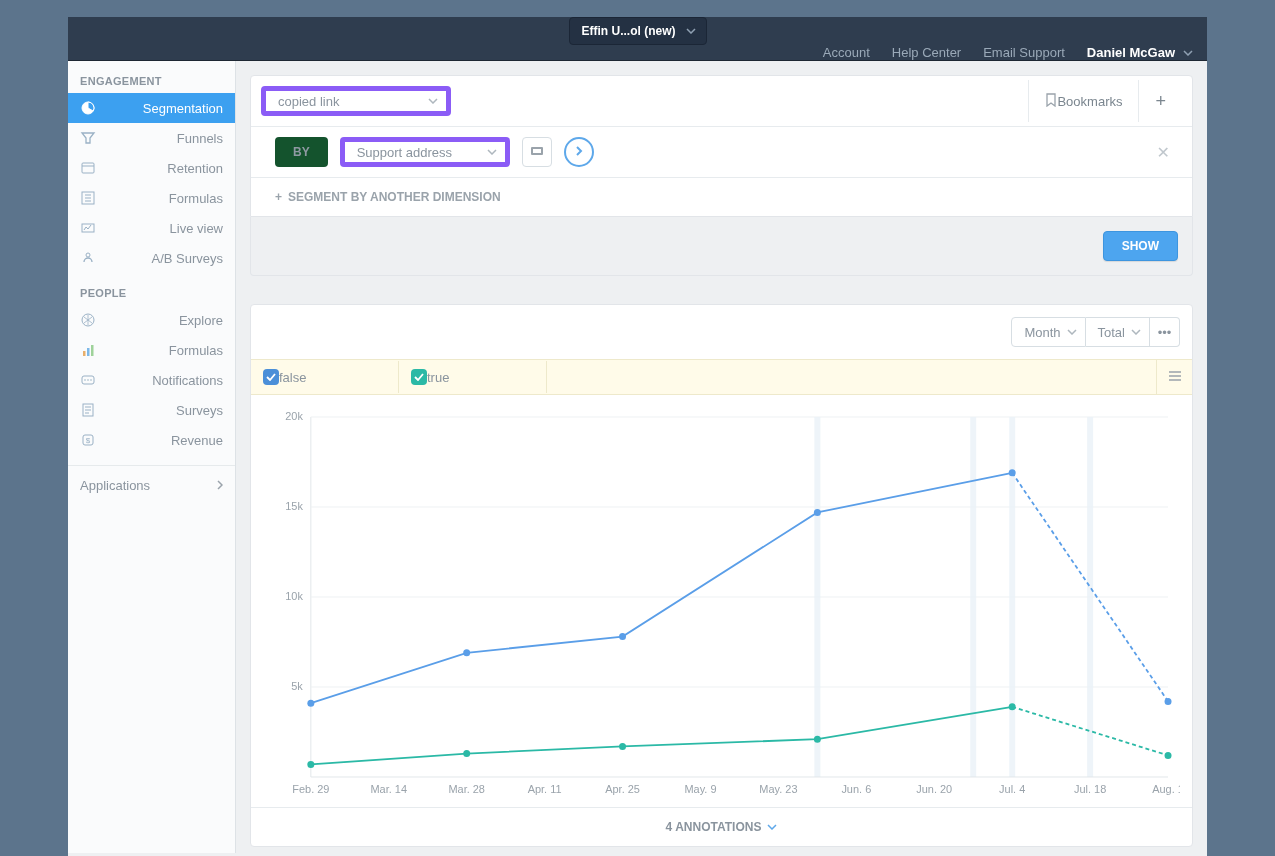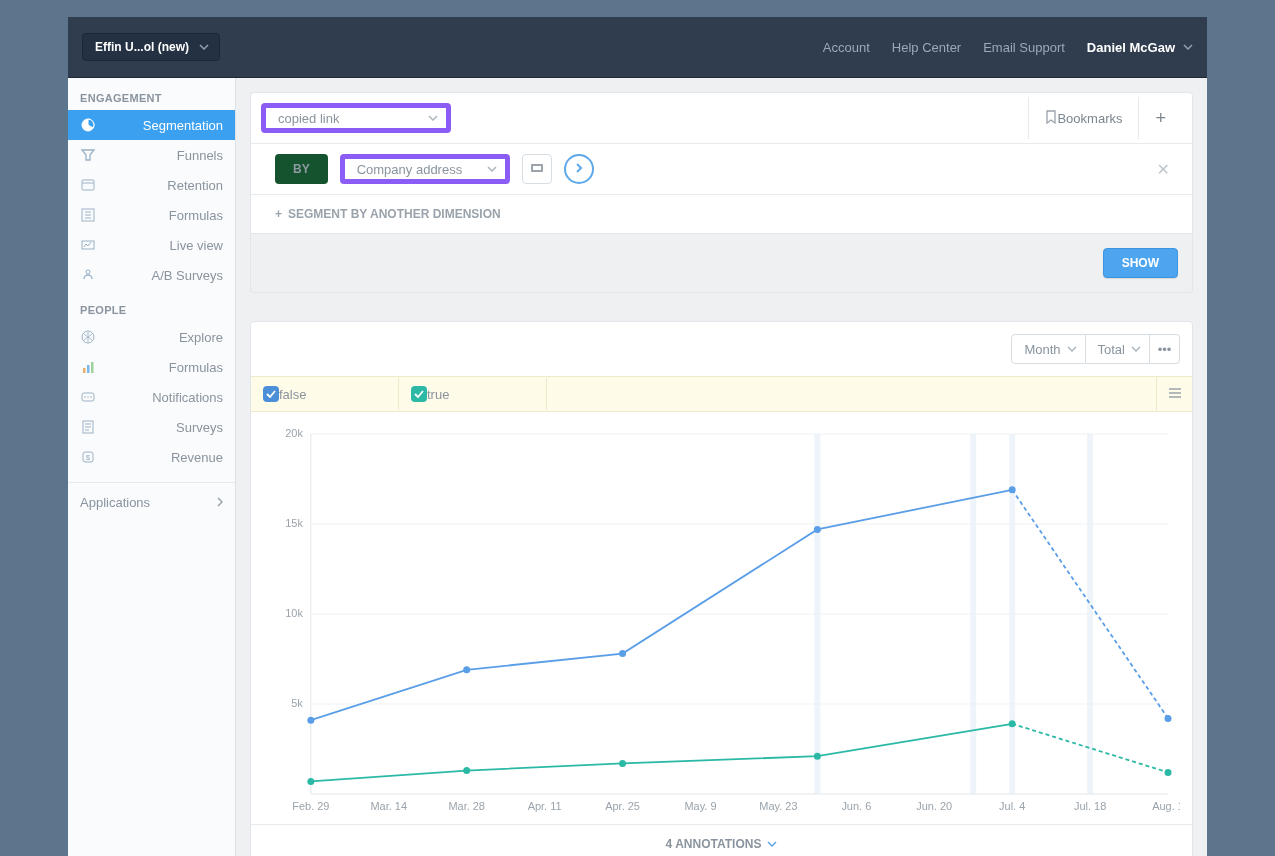--- a/index.html
+++ b/index.html
@@ -1,20 +1,20 @@
 <!DOCTYPE html>
 <html><head>
 <meta charset="utf-8">
 <style>
 * { box-sizing: border-box; margin: 0; padding: 0; }
 body { font-family: -apple-system, "Helvetica Neue", Arial, sans-serif; background: #5c748c; font-size: 13px; color: #666; }
 .frame { width: 1275px; height: 856px; padding: 17px 68px 0 68px; }
 .app { background: #eef0f2; width: 100%; height: 100%; }
 
-.topbar { height: 61px; background: #2f3d4f; border-bottom: 1px solid #1e2733; display: flex; align-items: center; padding: 0 14px; color: #b6c2ce; }
+.topbar { height: 44px; background: #2f3d4f; border-bottom: 1px solid #1e2733; display: flex; align-items: center; padding: 0 14px; color: #b6c2ce; flex-direction: column; }
 .tb-left { }
 .proj-sel { background: #243143; border: 1px solid #1b2636; border-radius: 4px; height: 28px; display: flex; align-items: center; padding: 0 30px 0 12px; color: #fff; font-weight: 600; font-size: 12px; position: relative; }
 .proj-sel .caret { position: absolute; right: 10px; }
 .tb-right { margin-left: auto; display: flex; align-items: center; gap: 22px; font-size: 13px; }
 .tb-right .link { color: #9aa9b8; cursor: pointer; }
 .tb-user { color: #fff; font-weight: 600; display: flex; align-items: center; gap: 8px; }
 
 .body { display: flex; height: calc(100% - 47px); }
 .sidebar { width: 168px; background: #fafbfc; border-right: 1px solid #dde2e6; }
 .sb-sec { font-size: 11px; font-weight: 700; color: #8a949e; padding: 14px 12px 6px; letter-spacing: 0.3px; }
@@ -239,21 +239,21 @@
               <span>Bookmarks</span>
             </div>
             <div class="bm plus">
               <span>+</span>
             </div>
           </div>
         </div>
         <div class="seg-row">
           <div class="by-chip">BY</div>
           <div class="dd" style="width:170px;">
-            <span>Company address</span>
+            <span>Support address</span>
             <span class="caret">
                   <svg width="10" height="6">
                     <path d="M1 1 L5 5 L9 1" stroke="#aeb7be" fill="none" stroke-width="1.5"></path>
                   </svg>
                 </span>
           </div>
           <div class="sq-btn">
             <span><svg width="14" height="12">
                     <rect x="1" y="2" width="12" height="8" rx="1" fill="#9aa3ab"></rect>
                     <rect x="3" y="4" width="8" height="4" fill="#fff"></rect>

